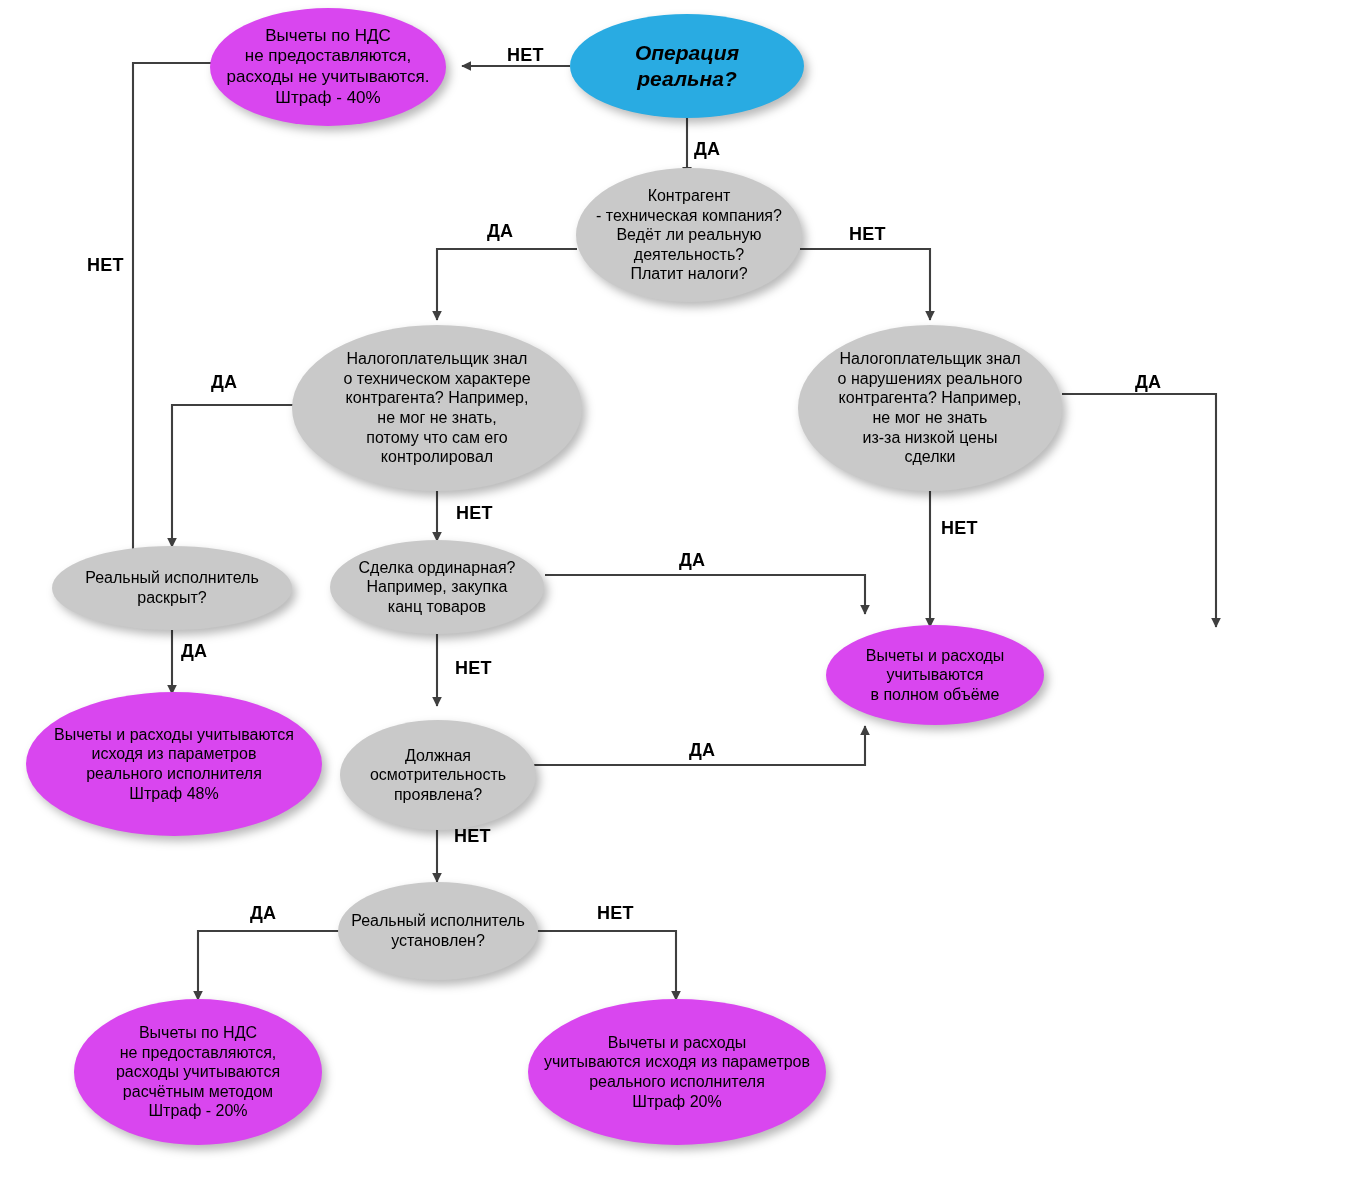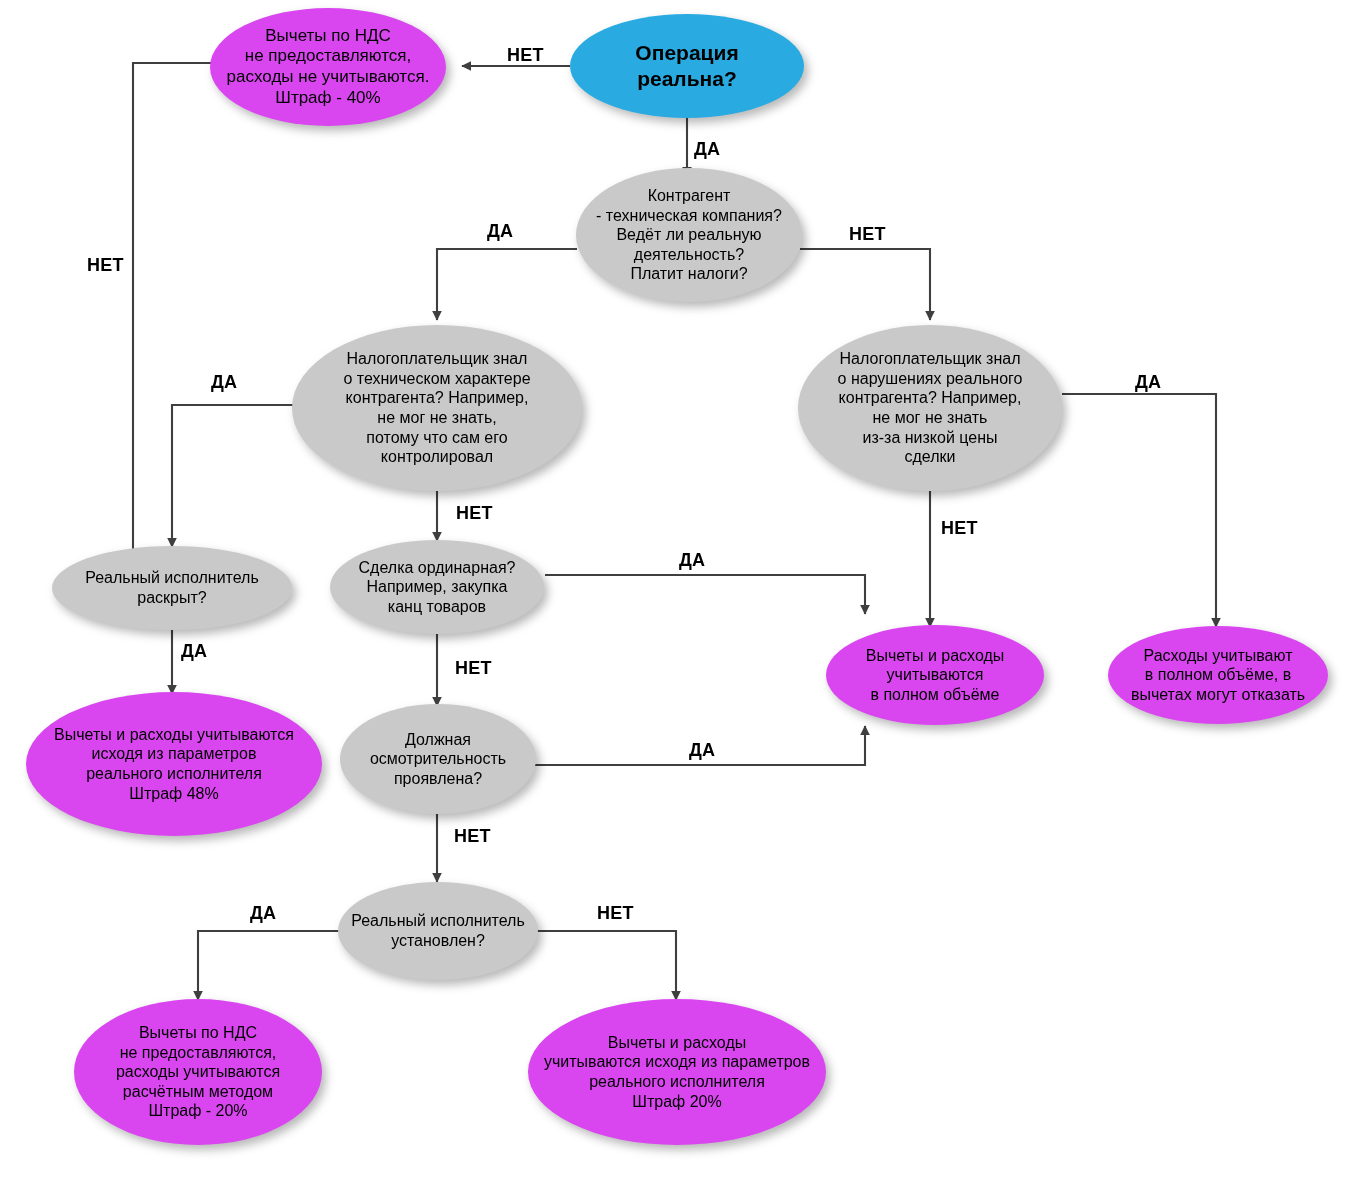--- a/index.html
+++ b/index.html
@@ -35,20 +35,21 @@
     box-sizing: border-box;
     color: #000000;
     line-height: 1.22;
     white-space: pre-line;
     padding: 4px 10px;
     filter: drop-shadow(4px 5px 5px rgba(0,0,0,0.28));
   }
   .node.root {
     background: #29abe2;
     font-weight: bold;
+    font-style: italic;
   }
   .node.result {
     background: #d946ef;
   }
   .node.decision {
     background: #c9c9c9;
   }
   .edge-label {
     position: absolute;
     font-size: 18px;
@@ -137,30 +138,27 @@
 раскрыт?</div>
 
   <div class="node decision" style="left:330px; top:540px; width:214px; height:94px; font-size:16px;">Сделка ординарная?
 Например, закупка
 канц товаров</div>
 
   <div class="node result" style="left:826px; top:625px; width:218px; height:100px; font-size:16px;">Вычеты и расходы
 учитываются
 в полном объёме</div>
 
-  <div class="node result" style="left:1108px; top:626px; width:220px; height:98px; font-size:16px;">Расходы учитывают
-в полном объёме, в
-вычетах могут отказать</div>
 
   <div class="node result" style="left:26px; top:692px; width:296px; height:144px; font-size:16px;">Вычеты и расходы учитываются
 исходя из параметров
 реального исполнителя
 Штраф 48%</div>
 
-  <div class="node decision" style="left:340px; top:704px; width:196px; height:110px; font-size:16px;">Должная
+  <div class="node decision" style="left:340px; top:720px; width:196px; height:110px; font-size:16px;">Должная
 осмотрительность
 проявлена?</div>
 
   <div class="node decision" style="left:338px; top:882px; width:200px; height:98px; font-size:16px;">Реальный исполнитель
 установлен?</div>
 
   <div class="node result" style="left:74px; top:999px; width:248px; height:146px; font-size:16px;">Вычеты по НДС
 не предоставляются,
 расходы учитываются
 расчётным методом

